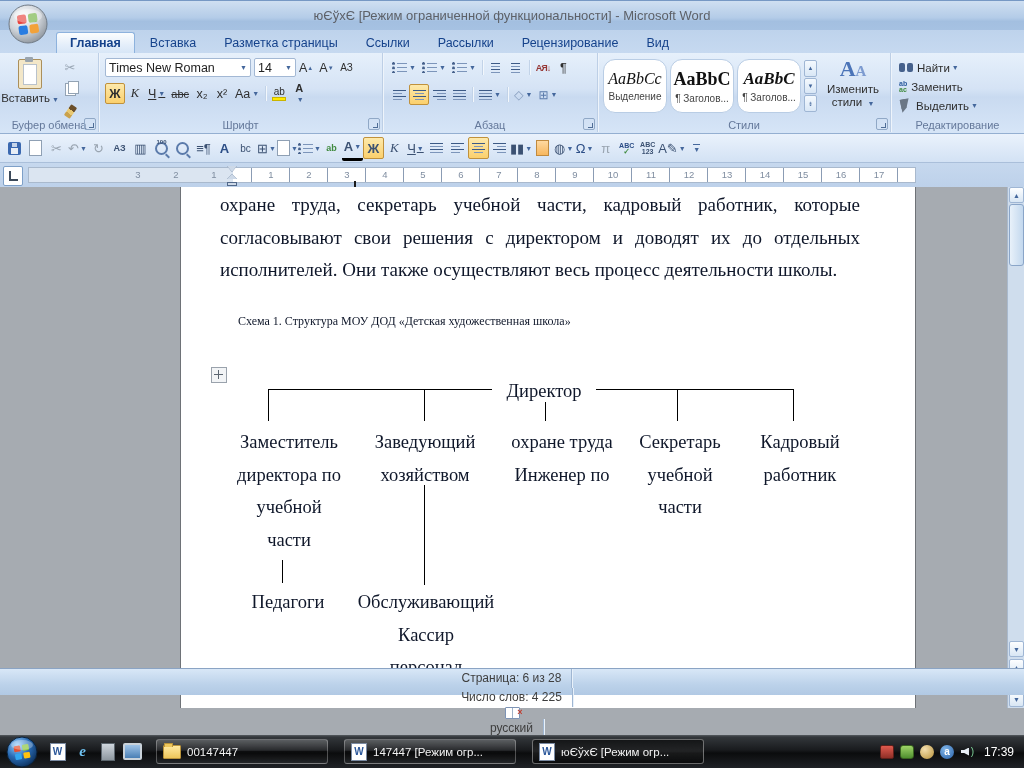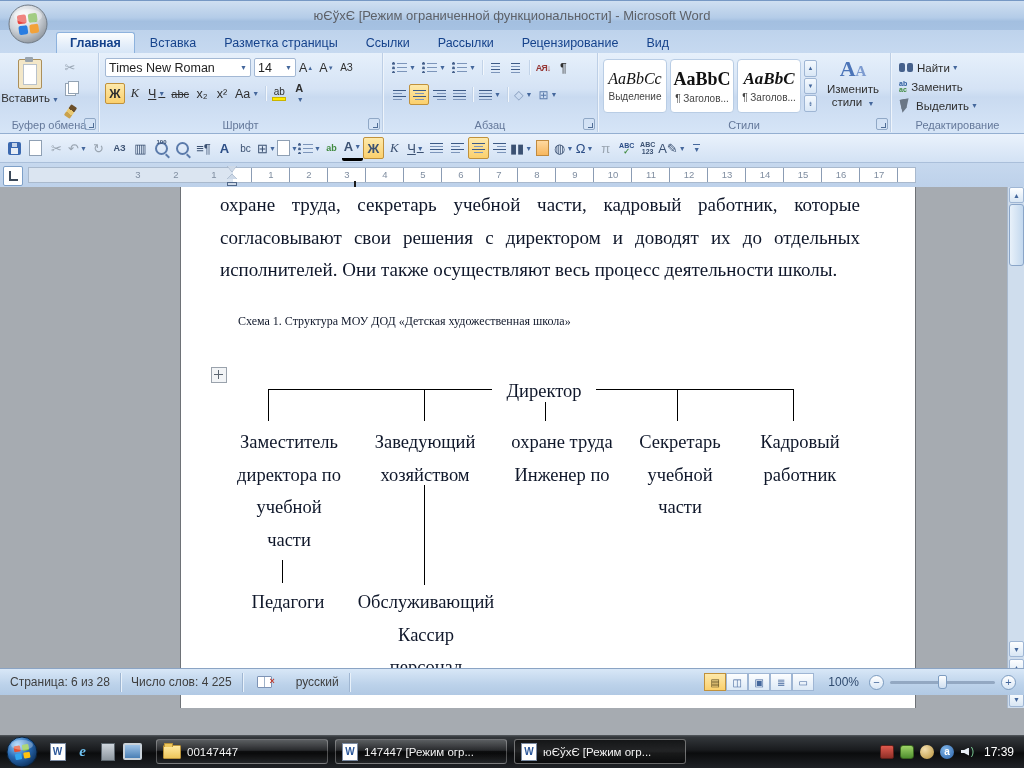--- a/index.html
+++ b/index.html
@@ -85,21 +85,21 @@
   .al-j{background-size:13px 1px,13px 1px,13px 1px,13px 1px;}
   .bul{width:15px;height:11px;background-image:
       radial-gradient(circle at 1.5px 1.5px,#46618c 1.2px,transparent 1.6px),
       linear-gradient(#7c95ba,#7c95ba),linear-gradient(#7c95ba,#7c95ba),linear-gradient(#7c95ba,#7c95ba);
     background-repeat:repeat-y,no-repeat,no-repeat,no-repeat;
     background-size:4px 4.5px,10px 1px,10px 1px,10px 1px;
     background-position:0 0,5px 1px,5px 5px,5px 9px;}
   .sortic{font-size:9px;font-weight:bold;color:#963634;letter-spacing:-1px;}
   
   .g-sty{width:293px;padding:4px 0 0 5px;box-sizing:border-box;}
-  .stycard{width:62px;height:52px;background:#fff;border:1px solid #b9cde5;border-radius:4px;
+  .stycard{width:62px;height:52px;background:#fff;border:1px solid #b9cde5;border-radius:12px;
     margin-right:3px;display:flex;flex-direction:column;align-items:center;justify-content:center;
     overflow:hidden;cursor:pointer;}
   .styprev{font-family:"Liberation Serif",serif;font-size:16px;color:#111;white-space:nowrap;}
   .styname{font-size:10px;color:#444;white-space:nowrap;margin-top:3px;}
   .p-em{font-style:italic;}
   .p-b{font-weight:bold;}
   .p-bi{font-weight:bold;font-style:italic;}
   .styscroll{width:13px;height:52px;display:flex;flex-direction:column;gap:1px;}
   .styscroll .sb{flex:1;border:1px solid #9fb6d4;border-radius:2px;font-size:6px;color:#44679c;
     display:flex;align-items:center;justify-content:center;background:linear-gradient(#f4f9fe,#d9e7f6);cursor:pointer;}
@@ -190,21 +190,21 @@
     border-left:1px solid #a9b9cd;box-sizing:border-box;}
   .sbtn{position:absolute;left:1px;width:15px;height:16px;background:linear-gradient(#fdfeff,#d8e6f4);
     border:1px solid #9fb6d4;border-radius:2px;box-sizing:border-box;color:#44679c;font-size:7px;
     display:flex;align-items:center;justify-content:center;cursor:pointer;}
   .sthumb{position:absolute;left:1px;top:17px;width:15px;height:62px;
     background:linear-gradient(90deg,#e8f1fa,#c3d8ee);border:1px solid #8aa5c8;border-radius:3px;
     box-sizing:border-box;cursor:grab;}
   
   .statusbar{position:absolute;left:0;top:668px;width:1024px;height:27px;
     background:linear-gradient(#d8e7f7,#bcd2ea 60%,#b1c9e4);border-top:1px solid #8ba4c4;
-    box-sizing:border-box;display:flex;align-items:center;font-size:12px;color:#3e3e3e;}
+    box-sizing:border-box;display:flex;align-items:center;font-size:12px;color:#3e3e3e;flex-direction:column;}
   .stseg{padding:0 10px;height:19px;line-height:19px;border-right:1px solid #9fb6d2;
     box-shadow:1px 0 0 #e8f1fa;cursor:pointer;white-space:nowrap;}
   .stseg.noborder{border-right:none;box-shadow:none;}
   .bookic{position:relative;width:13px;height:10px;background:#fff;border:1px solid #7d93b5;
     border-radius:1px;margin:0 4px;}
   .bookic::before{content:"";position:absolute;left:6px;top:0;width:1px;height:100%;background:#9fb2c8;}
   .bookic::after{content:"×";position:absolute;right:-4px;bottom:-4px;color:#c0392b;
     font-weight:bold;font-size:9px;}
   .stright{margin-left:auto;display:flex;align-items:center;padding-right:8px;}
   .viewbtn{width:22px;height:18px;border:1px solid #9fb6d4;background:linear-gradient(#fdfeff,#dcE9f6);
@@ -223,21 +223,21 @@
     display:flex;align-items:center;}
   .startorb{width:32px;height:32px;margin-left:6px;cursor:pointer;flex:none;}
   .qlaunch{display:flex;gap:6px;margin-left:10px;align-items:center;}
   .qlicon{width:19px;height:19px;display:flex;align-items:center;justify-content:center;cursor:pointer;}
   .wordic{width:14px;height:16px;background:#fff;border:1px solid #7a8aa2;position:relative;
     font-size:10px;font-weight:bold;color:#2b579a;display:flex;align-items:center;justify-content:center;}
   .ieic{width:16px;height:16px;border-radius:50%;color:#6fc1f0;font-size:15px;font-style:italic;
     font-weight:bold;font-family:"Liberation Serif",serif;display:flex;align-items:center;justify-content:center;}
   .srvic{width:12px;height:16px;background:linear-gradient(#cfd6dd,#8d979f);border:1px solid #5c666e;}
   .deskic{width:17px;height:13px;background:linear-gradient(#9fc4e8,#4a7fb5);border:2px solid #c9d2da;border-radius:2px;}
-  .taskbtns{display:flex;gap:7px;margin-left:14px;}
+  .taskbtns{display:flex;gap:16px;margin-left:14px;}
   .taskbtn{width:172px;height:25px;border:1px solid rgba(255,255,255,.28);border-radius:3px;
     background:linear-gradient(rgba(255,255,255,.22),rgba(255,255,255,.07) 45%,rgba(0,0,0,.28) 50%,rgba(255,255,255,.05));
     display:flex;align-items:center;padding:0 6px;box-sizing:border-box;color:#f2f2f2;
     font-size:11.5px;cursor:pointer;white-space:nowrap;overflow:hidden;}
   .taskbtn.on{background:linear-gradient(rgba(0,0,0,.55),rgba(60,60,60,.35) 50%,rgba(0,0,0,.6));
     border-color:rgba(255,255,255,.38);}
   .taskbtn .lbl{overflow:hidden;text-overflow:ellipsis;}
   .folderic{width:16px;height:12px;background:linear-gradient(#ffe9a0,#edc65a);border:1px solid #b8923a;
     border-radius:1px;position:relative;margin-right:6px;flex:none;}
   .folderic::before{content:"";position:absolute;left:0;top:-3px;width:7px;height:3px;

